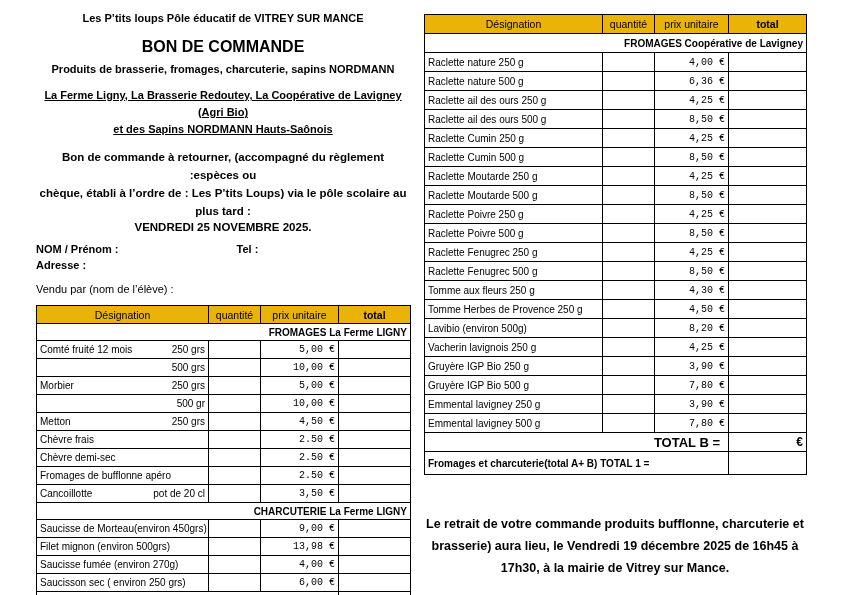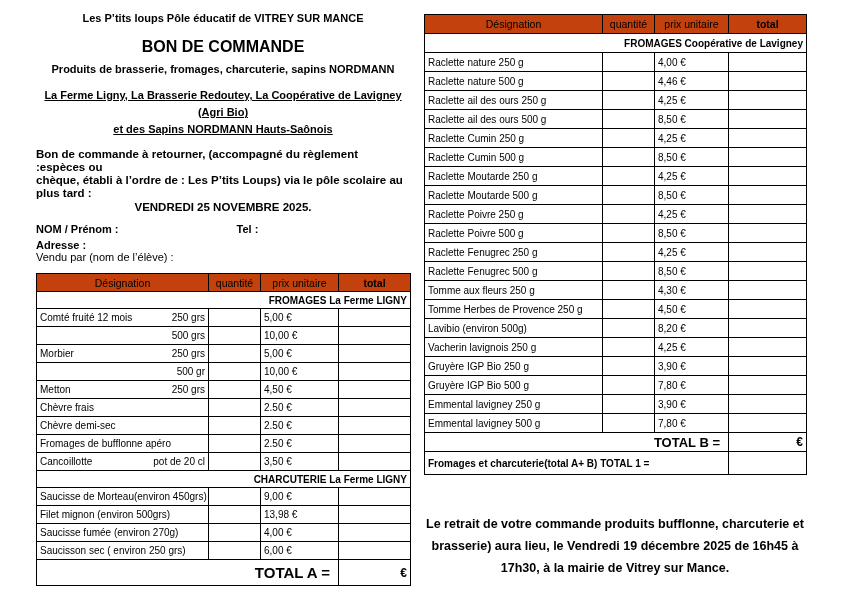--- a/index.html
+++ b/index.html
@@ -12,47 +12,47 @@
   .page { display: flex; width: 842px; height: 595px; }
 
   
   .left-col { flex: none; width: 410px; padding: 12px 0 0 36px; box-sizing: border-box; }
   .left-inner { width: 374px; }
   .title1 { font-size: 11px; font-weight: bold; text-align: center; }
   .title2 { font-size: 16px; font-weight: bold; text-align: center; margin-top: 14px; }
   .title3 { font-size: 11px; font-weight: bold; text-align: center; margin-top: 7px; }
   .suppliers { margin-top: 12px; font-size: 11px; font-weight: bold; text-align: center; line-height: 17px; }
   .suppliers div { text-decoration: underline; }
-  .note { margin-top: 10px; font-size: 11.5px; font-weight: bold; line-height: 13px; }
+  .note { margin-top: 10px; font-size: 11.5px; font-weight: bold; line-height: 18px; text-align: center; }
   .deadline { font-size: 11.5px; font-weight: bold; text-align: center; margin-top: 1px; }
   .nom-row { margin-top: 10px; font-size: 11px; font-weight: bold; }
   .tel-label { margin-left: 115px; }
   .adresse { margin-top: 4px; font-size: 11px; font-weight: bold; }
-  .vendu { font-size: 11px; }
+  .vendu { margin-top: 12px; font-size: 11px; }
 
   
   .right-col { flex: none; padding: 14px 0 0 14px; box-sizing: border-box; }
 
   
   .order-table { border-collapse: collapse; table-layout: fixed; }
   .left-table { width: 374px; margin-top: 10px; }
   .right-table { width: 382px; }
   .order-table td {
     border: 1px solid #000000;
     font-size: 10px; padding: 0 3px; height: 18px;
     vertical-align: middle; overflow: hidden; white-space: nowrap;
     box-sizing: border-box;
   }
   .right-table td { height: 19px; }
-  .header-row td { background: #c2410c; text-align: center; font-size: 10.5px; }
+  .header-row td { background: #eab308; text-align: center; font-size: 10.5px; }
   .header-row .col-total { font-weight: bold; }
   .section-row td { font-weight: bold; text-align: right; height: 17px; }
   .right-table .section-row td { height: 19px; }
   .desig-flex { display: flex; justify-content: space-between; }
-  .price { text-align: left; padding-right: 5px; }
+  .price { text-align: right; padding-right: 5px; font-family: Liberation Mono, monospace; }
   .total-row .total-label { text-align: right; font-weight: bold; font-size: 15px; height: 26px; padding-right: 8px; }
   .total-row .total-cur { text-align: right; font-weight: bold; font-size: 12px; }
   .right-table .total-row .total-label { font-size: 13px; height: 19px; }
   .grand-row td { height: 23px; }
   .grand-label { font-weight: bold; font-size: 12.5px; padding-left: 6px; }
 
   
   .footer-note { width: 382px; margin-top: 38px; text-align: center; font-weight: bold; font-size: 12.5px; line-height: 22px; }
 </style>
 </head>
@@ -279,21 +279,21 @@
           </tr>
           <tr class="item-row">
             <td class="name-cell">Raclette nature 250 g</td>
             <td class="qty"></td>
             <td class="price">4,00 €</td>
             <td class="tot"></td>
           </tr>
           <tr class="item-row">
             <td class="name-cell">Raclette nature 500 g</td>
             <td class="qty"></td>
-            <td class="price">4,46 €</td>
+            <td class="price">6,36 €</td>
             <td class="tot"></td>
           </tr>
           <tr class="item-row">
             <td class="name-cell">Raclette ail des ours 250 g</td>
             <td class="qty"></td>
             <td class="price">4,25 €</td>
             <td class="tot"></td>
           </tr>
           <tr class="item-row">
             <td class="name-cell">Raclette ail des ours 500 g</td>

